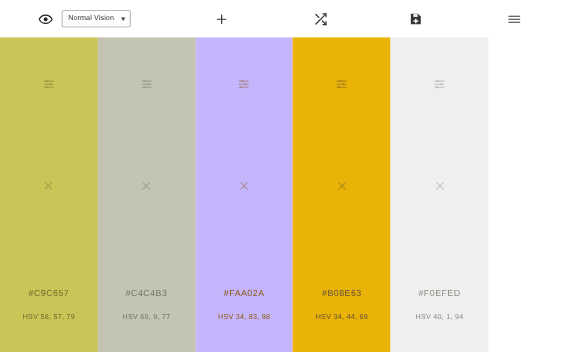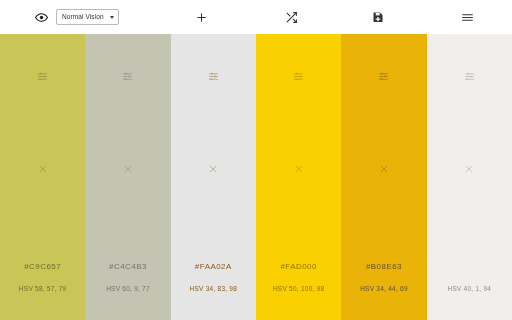--- a/index.html
+++ b/index.html
@@ -8,21 +8,21 @@
   }
   body {
     width: 512px;
     height: 320px;
     overflow: hidden;
     font-family: "Liberation Sans", sans-serif;
     background: #ffffff;
   }
 
   #app {
-    width: 512px;
+    width: 444px;
     height: 320px;
     display: flex;
     flex-direction: column;
     position: relative;
   }
 
   
   .toolbar {
     height: 34px;
     min-height: 34px;
@@ -259,21 +259,21 @@
           <line x1="5" y1="5" x2="19" y2="19"></line>
           <line x1="19" y1="5" x2="5" y2="19"></line>
         </svg>
       </span>
       <div class="sw-meta">
         <div class="sw-hex">#C4C4B3</div>
         <div class="sw-hsv">HSV 60, 9, 77</div>
       </div>
     </div>
 
-    <div class="swatch" style="background: #e5e5e5; color: rgb(139, 89, 21);">
+    <div class="swatch" style="background: #c4b5fd; color: rgb(139, 89, 21);">
       <span class="sw-tune">
         <svg width="11" height="11" viewBox="0 0 24 24" fill="none" stroke="currentColor" stroke-width="2" stroke-linecap="round">
           <line x1="3" y1="6" x2="21" y2="6"></line>
           <line x1="3" y1="12" x2="21" y2="12"></line>
           <line x1="3" y1="18" x2="21" y2="18"></line>
           <circle cx="9" cy="6" r="2.3" fill="currentColor" stroke="none"></circle>
           <circle cx="15" cy="12" r="2.3" fill="currentColor" stroke="none"></circle>
           <circle cx="7" cy="18" r="2.3" fill="currentColor" stroke="none"></circle>
         </svg>
       </span>
@@ -282,42 +282,20 @@
           <line x1="5" y1="5" x2="19" y2="19"></line>
           <line x1="19" y1="5" x2="5" y2="19"></line>
         </svg>
       </span>
       <div class="sw-meta">
         <div class="sw-hex">#FAA02A</div>
         <div class="sw-hsv">HSV 34, 83, 98</div>
       </div>
     </div>
 
-    <div class="swatch" style="background: rgb(250, 208, 0); color: rgb(138, 114, 0);">
-      <span class="sw-tune">
-        <svg width="11" height="11" viewBox="0 0 24 24" fill="none" stroke="currentColor" stroke-width="2" stroke-linecap="round">
-          <line x1="3" y1="6" x2="21" y2="6"></line>
-          <line x1="3" y1="12" x2="21" y2="12"></line>
-          <line x1="3" y1="18" x2="21" y2="18"></line>
-          <circle cx="9" cy="6" r="2.3" fill="currentColor" stroke="none"></circle>
-          <circle cx="15" cy="12" r="2.3" fill="currentColor" stroke="none"></circle>
-          <circle cx="7" cy="18" r="2.3" fill="currentColor" stroke="none"></circle>
-        </svg>
-      </span>
-      <span class="sw-close">
-        <svg width="10" height="10" viewBox="0 0 24 24" fill="none" stroke="currentColor" stroke-width="2.2" stroke-linecap="round">
-          <line x1="5" y1="5" x2="19" y2="19"></line>
-          <line x1="19" y1="5" x2="5" y2="19"></line>
-        </svg>
-      </span>
-      <div class="sw-meta">
-        <div class="sw-hex">#FAD000</div>
-        <div class="sw-hsv">HSV 50, 100, 98</div>
-      </div>
-    </div>
 
     <div class="swatch" style="background: #eab308; color: rgb(98, 80, 55);">
       <span class="sw-tune">
         <svg width="11" height="11" viewBox="0 0 24 24" fill="none" stroke="currentColor" stroke-width="2" stroke-linecap="round">
           <line x1="3" y1="6" x2="21" y2="6"></line>
           <line x1="3" y1="12" x2="21" y2="12"></line>
           <line x1="3" y1="18" x2="21" y2="18"></line>
           <circle cx="9" cy="6" r="2.3" fill="currentColor" stroke="none"></circle>
           <circle cx="15" cy="12" r="2.3" fill="currentColor" stroke="none"></circle>
           <circle cx="7" cy="18" r="2.3" fill="currentColor" stroke="none"></circle>
@@ -346,18 +324,19 @@
           <circle cx="7" cy="18" r="2.3" fill="currentColor" stroke="none"></circle>
         </svg>
       </span>
       <span class="sw-close">
         <svg width="10" height="10" viewBox="0 0 24 24" fill="none" stroke="currentColor" stroke-width="2.2" stroke-linecap="round">
           <line x1="5" y1="5" x2="19" y2="19"></line>
           <line x1="19" y1="5" x2="5" y2="19"></line>
         </svg>
       </span>
       <div class="sw-meta">
+        <div class="sw-hex">#F0EFED</div>
         <div class="sw-hsv">HSV 40, 1, 94</div>
       </div>
     </div>
 
   </div>
 </div>
 
 </body></html>

